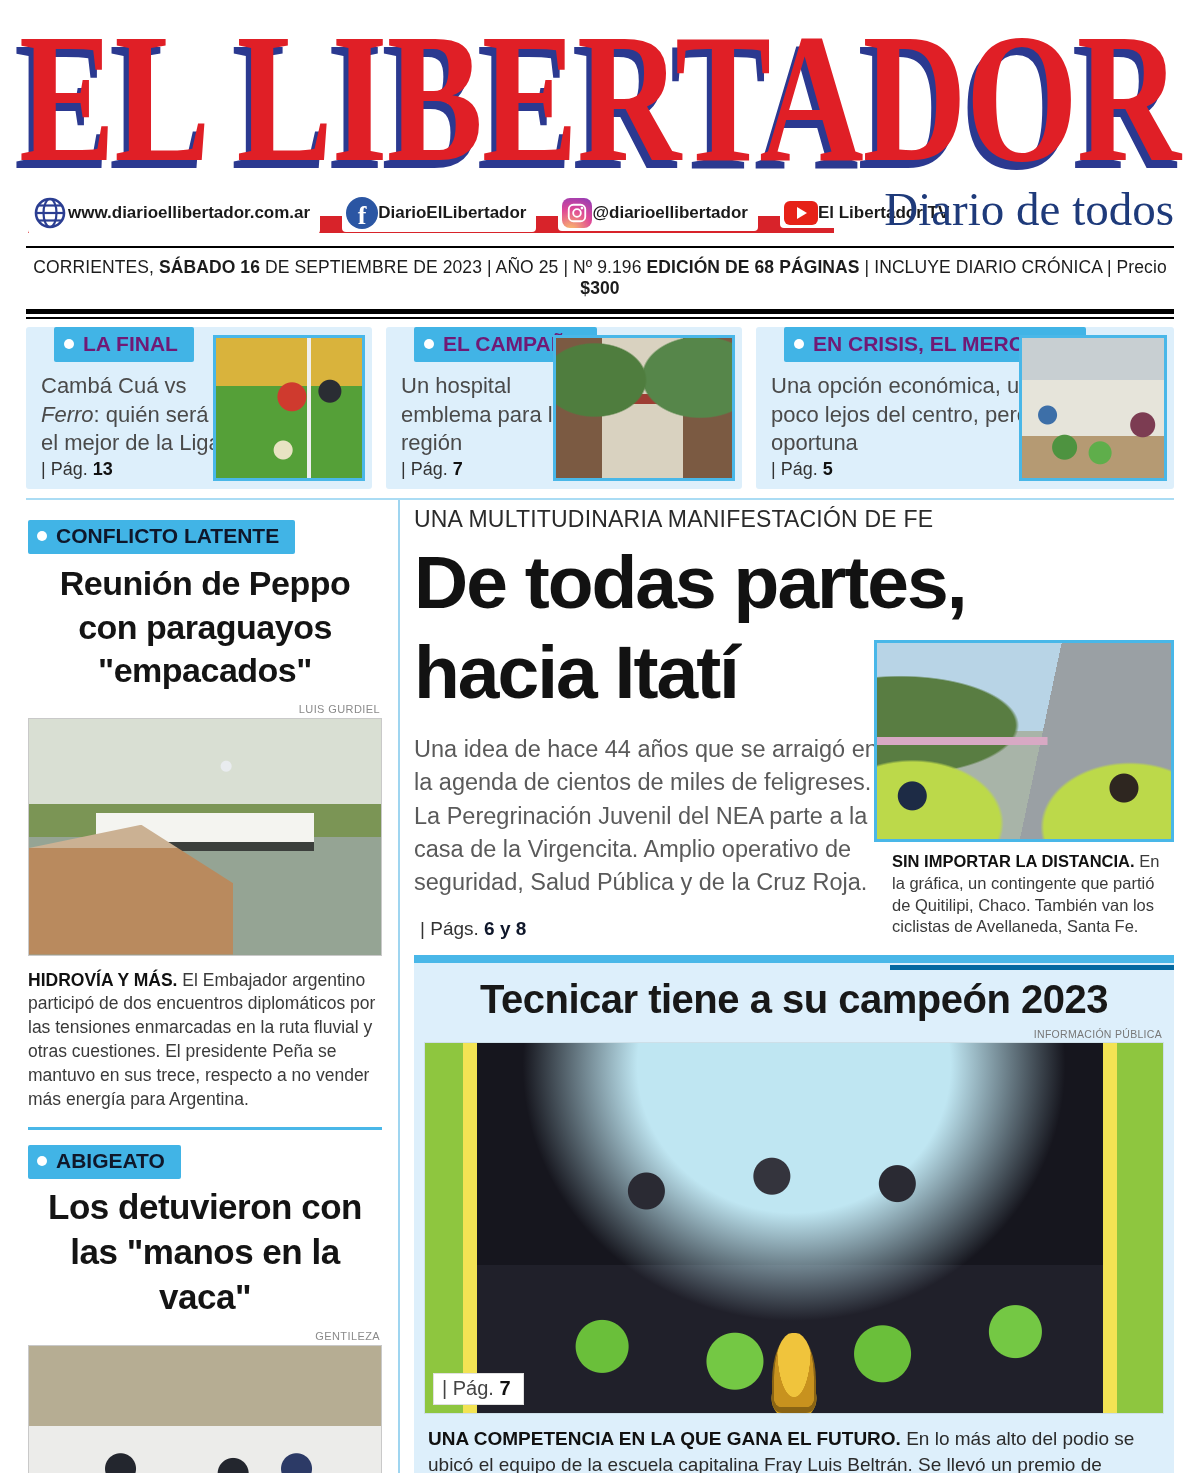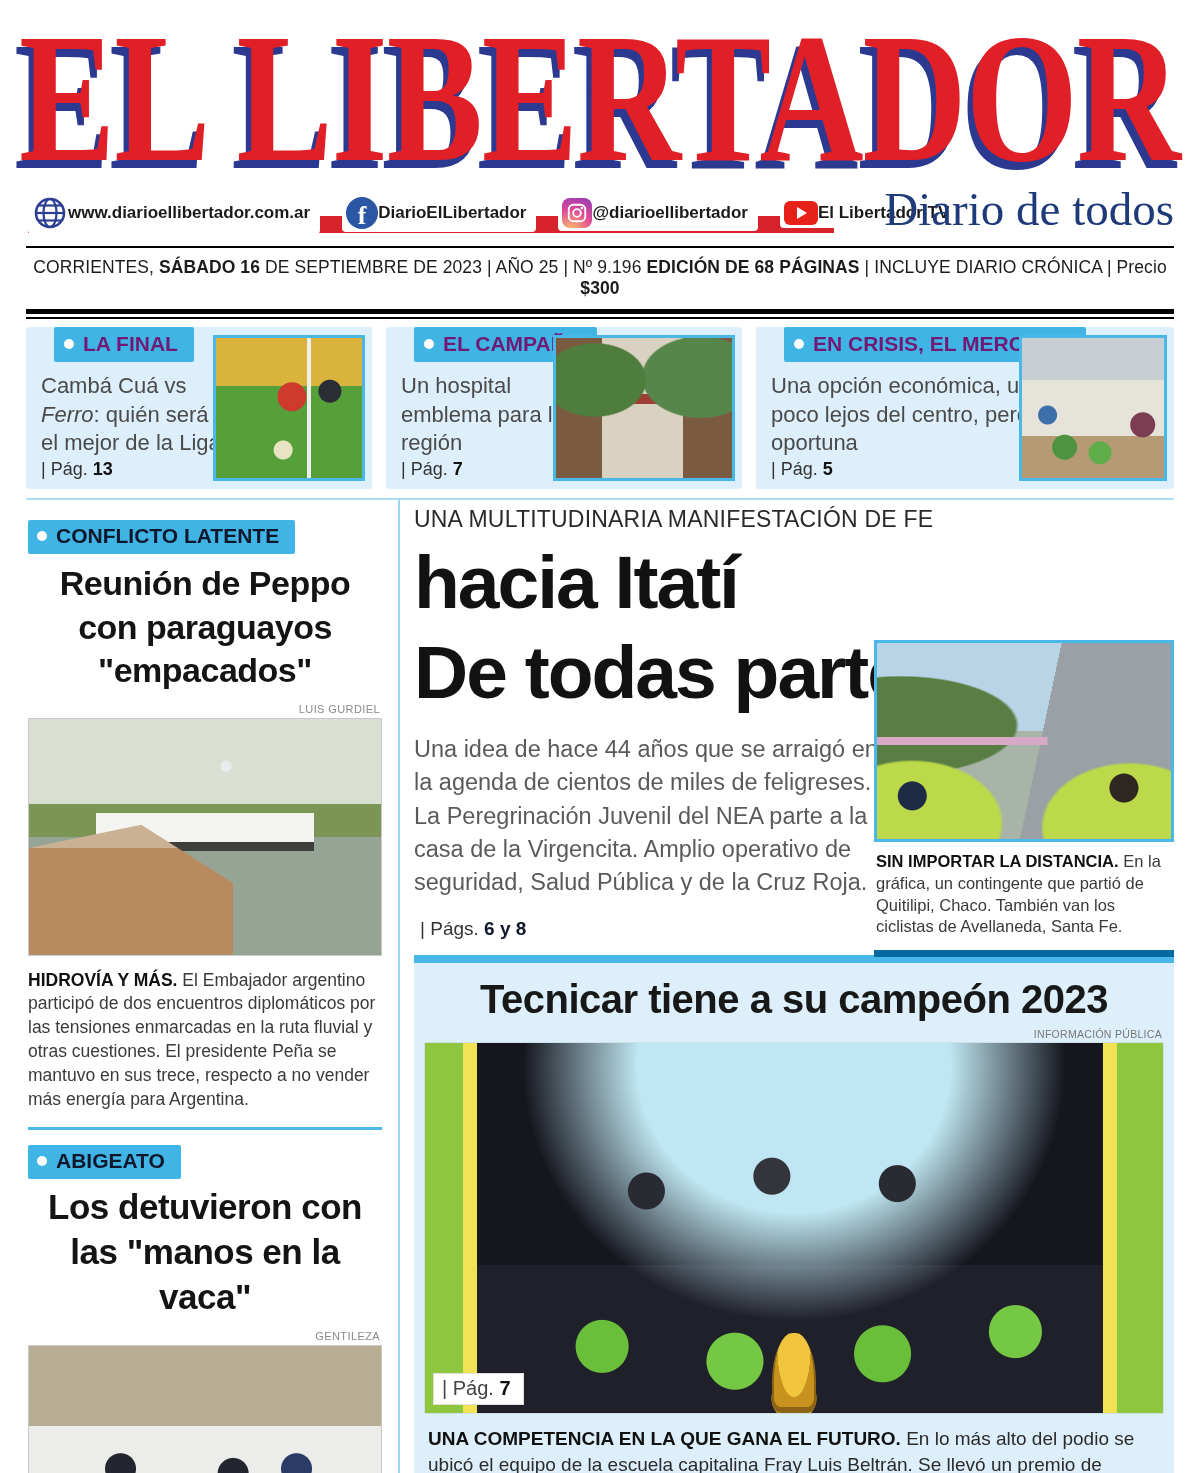--- a/index.html
+++ b/index.html
@@ -122,21 +122,21 @@
   .photo-bridge { position:relative; height:202px; border:3px solid #49b7e8;
     background:
       radial-gradient(circle at 12% 78%, #1d2b45 0 14px, rgba(0,0,0,0) 15px),
       radial-gradient(circle at 84% 74%, #2e2620 0 14px, rgba(0,0,0,0) 15px),
       radial-gradient(ellipse at 12% 92%, #bcd94a 0 24%, rgba(0,0,0,0) 25%),
       radial-gradient(ellipse at 86% 94%, #bcd94a 0 24%, rgba(0,0,0,0) 25%),
       linear-gradient(180deg, rgba(0,0,0,0) 0 48%, #d8a9c4 48% 52%, rgba(0,0,0,0) 52%) 0 0/58% 100% no-repeat,
       linear-gradient(102deg, rgba(0,0,0,0) 0 55%, #9aa0a4 55% 100%),
       radial-gradient(ellipse at 8% 42%, #597d42 0 30%, rgba(0,0,0,0) 31%),
       linear-gradient(180deg, #b8d4e6 0 45%, #a8b4a8 45% 100%); }
-  .side-caption { border-bottom:7px solid #0369a1; padding:9px 2px 12px; font-size:16.5px; line-height:1.32; color:#3a3a3a; }
+  .side-caption { border-bottom:5px solid #0369a1; padding:9px 2px 27px; font-size:16.5px; line-height:1.32; color:#3a3a3a;margin-left:16px; }
   .side-caption b { color:#111; }
 
   .blue-band { height:8px; background:#49b7e8; margin-top:15px; }
 
   
   .bottom-box { background:#ddeffb; padding:10px 10px 16px; }
   .bottom-headline { text-align:center; font-weight:bold; font-size:40px; color:#181818; letter-spacing:-0.5px; margin-top:4px; }
   .bottom-credit { text-align:right; font-size:10.5px; color:#777; letter-spacing:0.3px; margin:6px 2px 2px; }
   .photo-stage { position:relative; height:372px; border:1px solid #cddfe8;
     background:
@@ -262,22 +262,22 @@
       <div class="left-headline hl-2">Los detuvieron con las "manos en la vaca"</div>
       <div class="credit">GENTILEZA</div>
       <div class="framed-photo photo-police">
         
       </div>
     </div>
 
     <div class="main-col">
       <div class="kicker">UNA MULTITUDINARIA MANIFESTACIÓN DE FE</div>
       <div class="main-headline">
+        <div>De todas partes,</div>
         <div>hacia Itatí</div>
-        <div>De todas partes,</div>
       </div>
       <div class="deck">Una idea de hace 44 años que se arraigó en la agenda de cientos de miles de feligreses. La Peregrinación Juvenil del NEA parte a la casa de la Virgencita. Amplio operativo de seguridad, Salud Pública y de la Cruz Roja.</div>
       <div class="pages-ref"><span>| Págs. </span><b>6 y 8</b></div>
 
       <div class="side-photo-block">
         <div class="photo-bridge"></div>
         <div class="side-caption"><b>SIN IMPORTAR LA DISTANCIA.</b><span> En la gráfica, un contingente que partió de Quitilipi, Chaco. También van los ciclistas de Avellaneda, Santa Fe.</span></div>
       </div>
 
       <div class="blue-band"></div>

